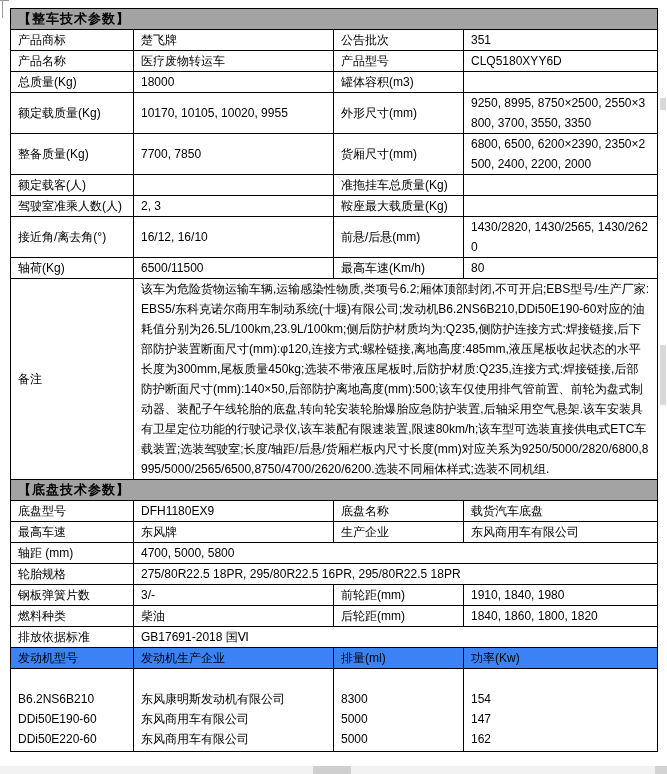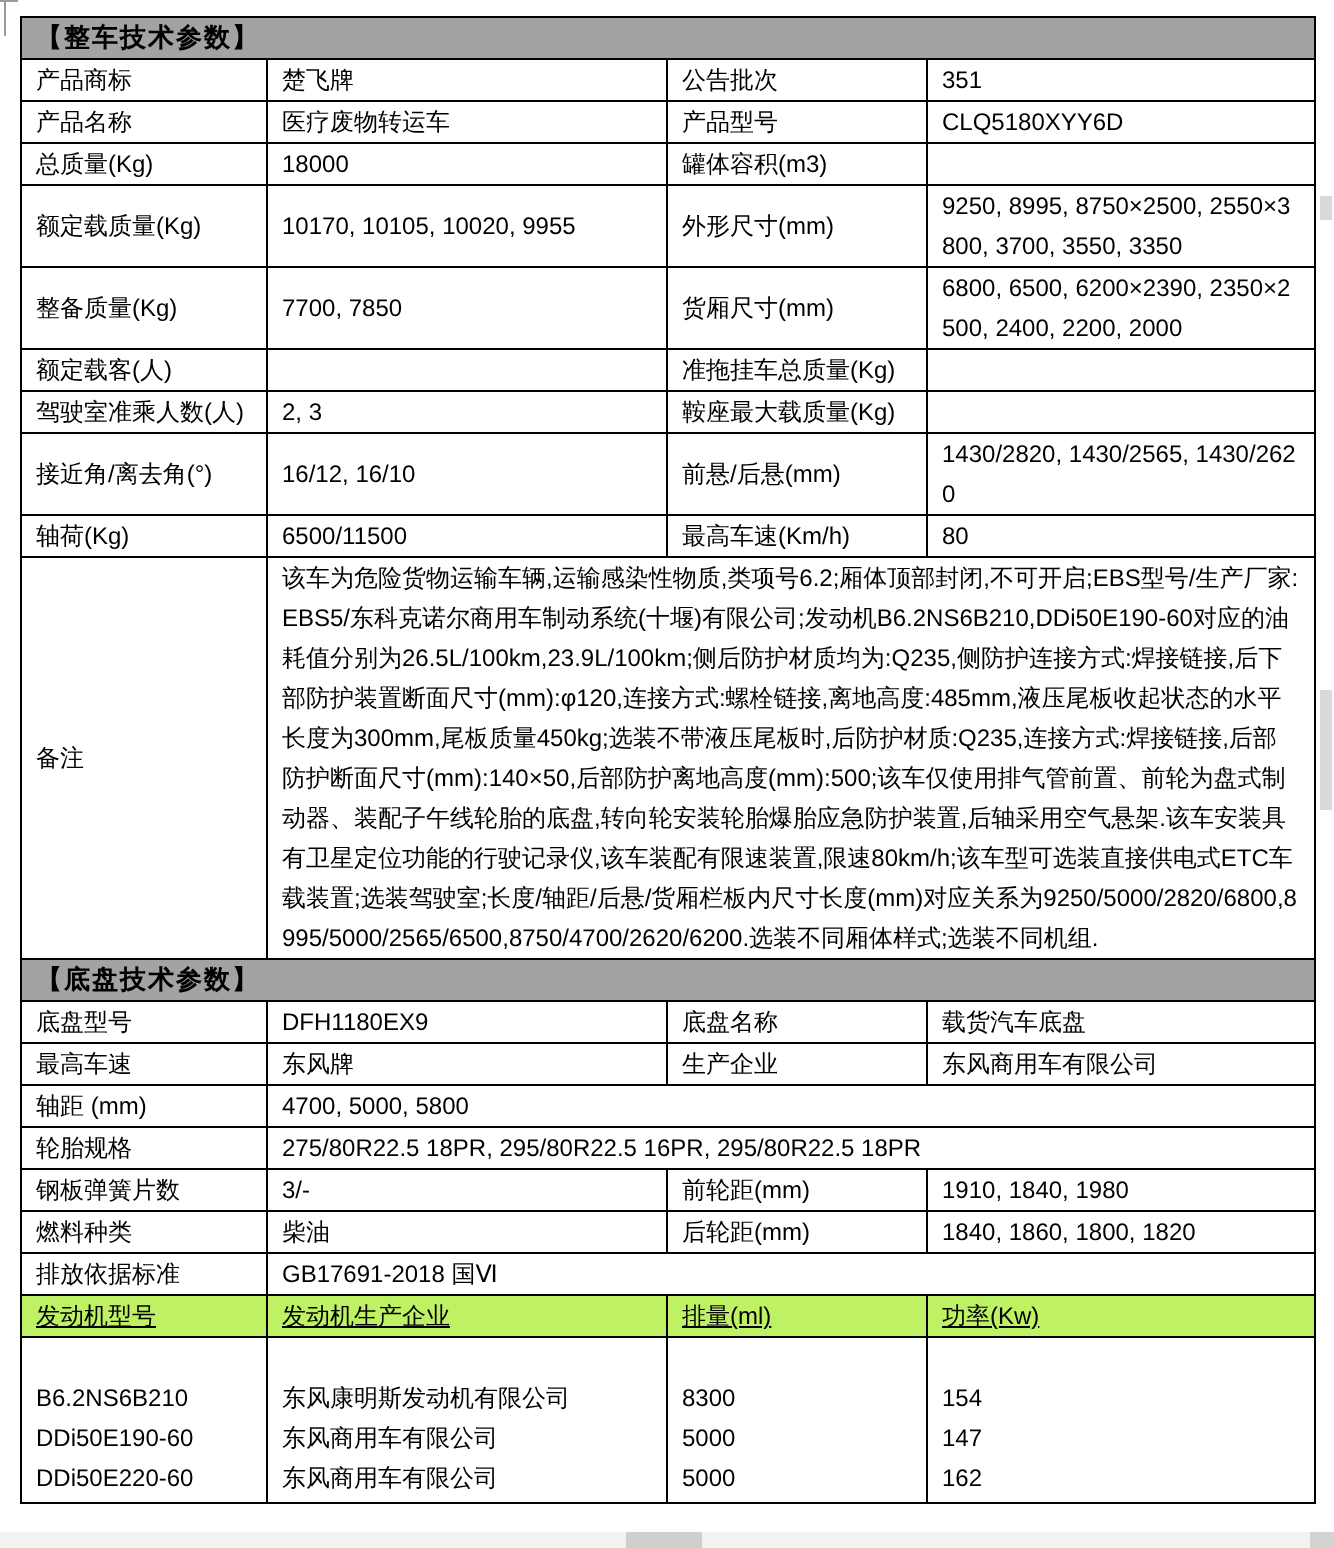--- a/index.html
+++ b/index.html
@@ -20,21 +20,21 @@
     word-break:break-all; overflow:hidden;
     vertical-align:middle;
     background:#fff;
   }
   tr.sec-hdr td {
     background:#a3a3a3;
     font-weight:bold;
     font-size:13px;
     letter-spacing:1px;
   }
-  tr.eng-hdr td { background:#bef264;text-decoration:underline; }
+  tr.eng-hdr td { background:#3b82f6; }
   td.remark-cell {
     line-height:20px;
     padding-top:3px; padding-bottom:3px;
     vertical-align:top;
   }
   td.remark-label { vertical-align:top; padding-top:3px; }
   tr.eng-body td { vertical-align:top; padding-top:20px; padding-bottom:2px; }
   tr.eng-body td div { height:20px; line-height:20px; }
   td.wrap2 { line-height:20px; padding-top:2px; padding-bottom:2px; }
 

